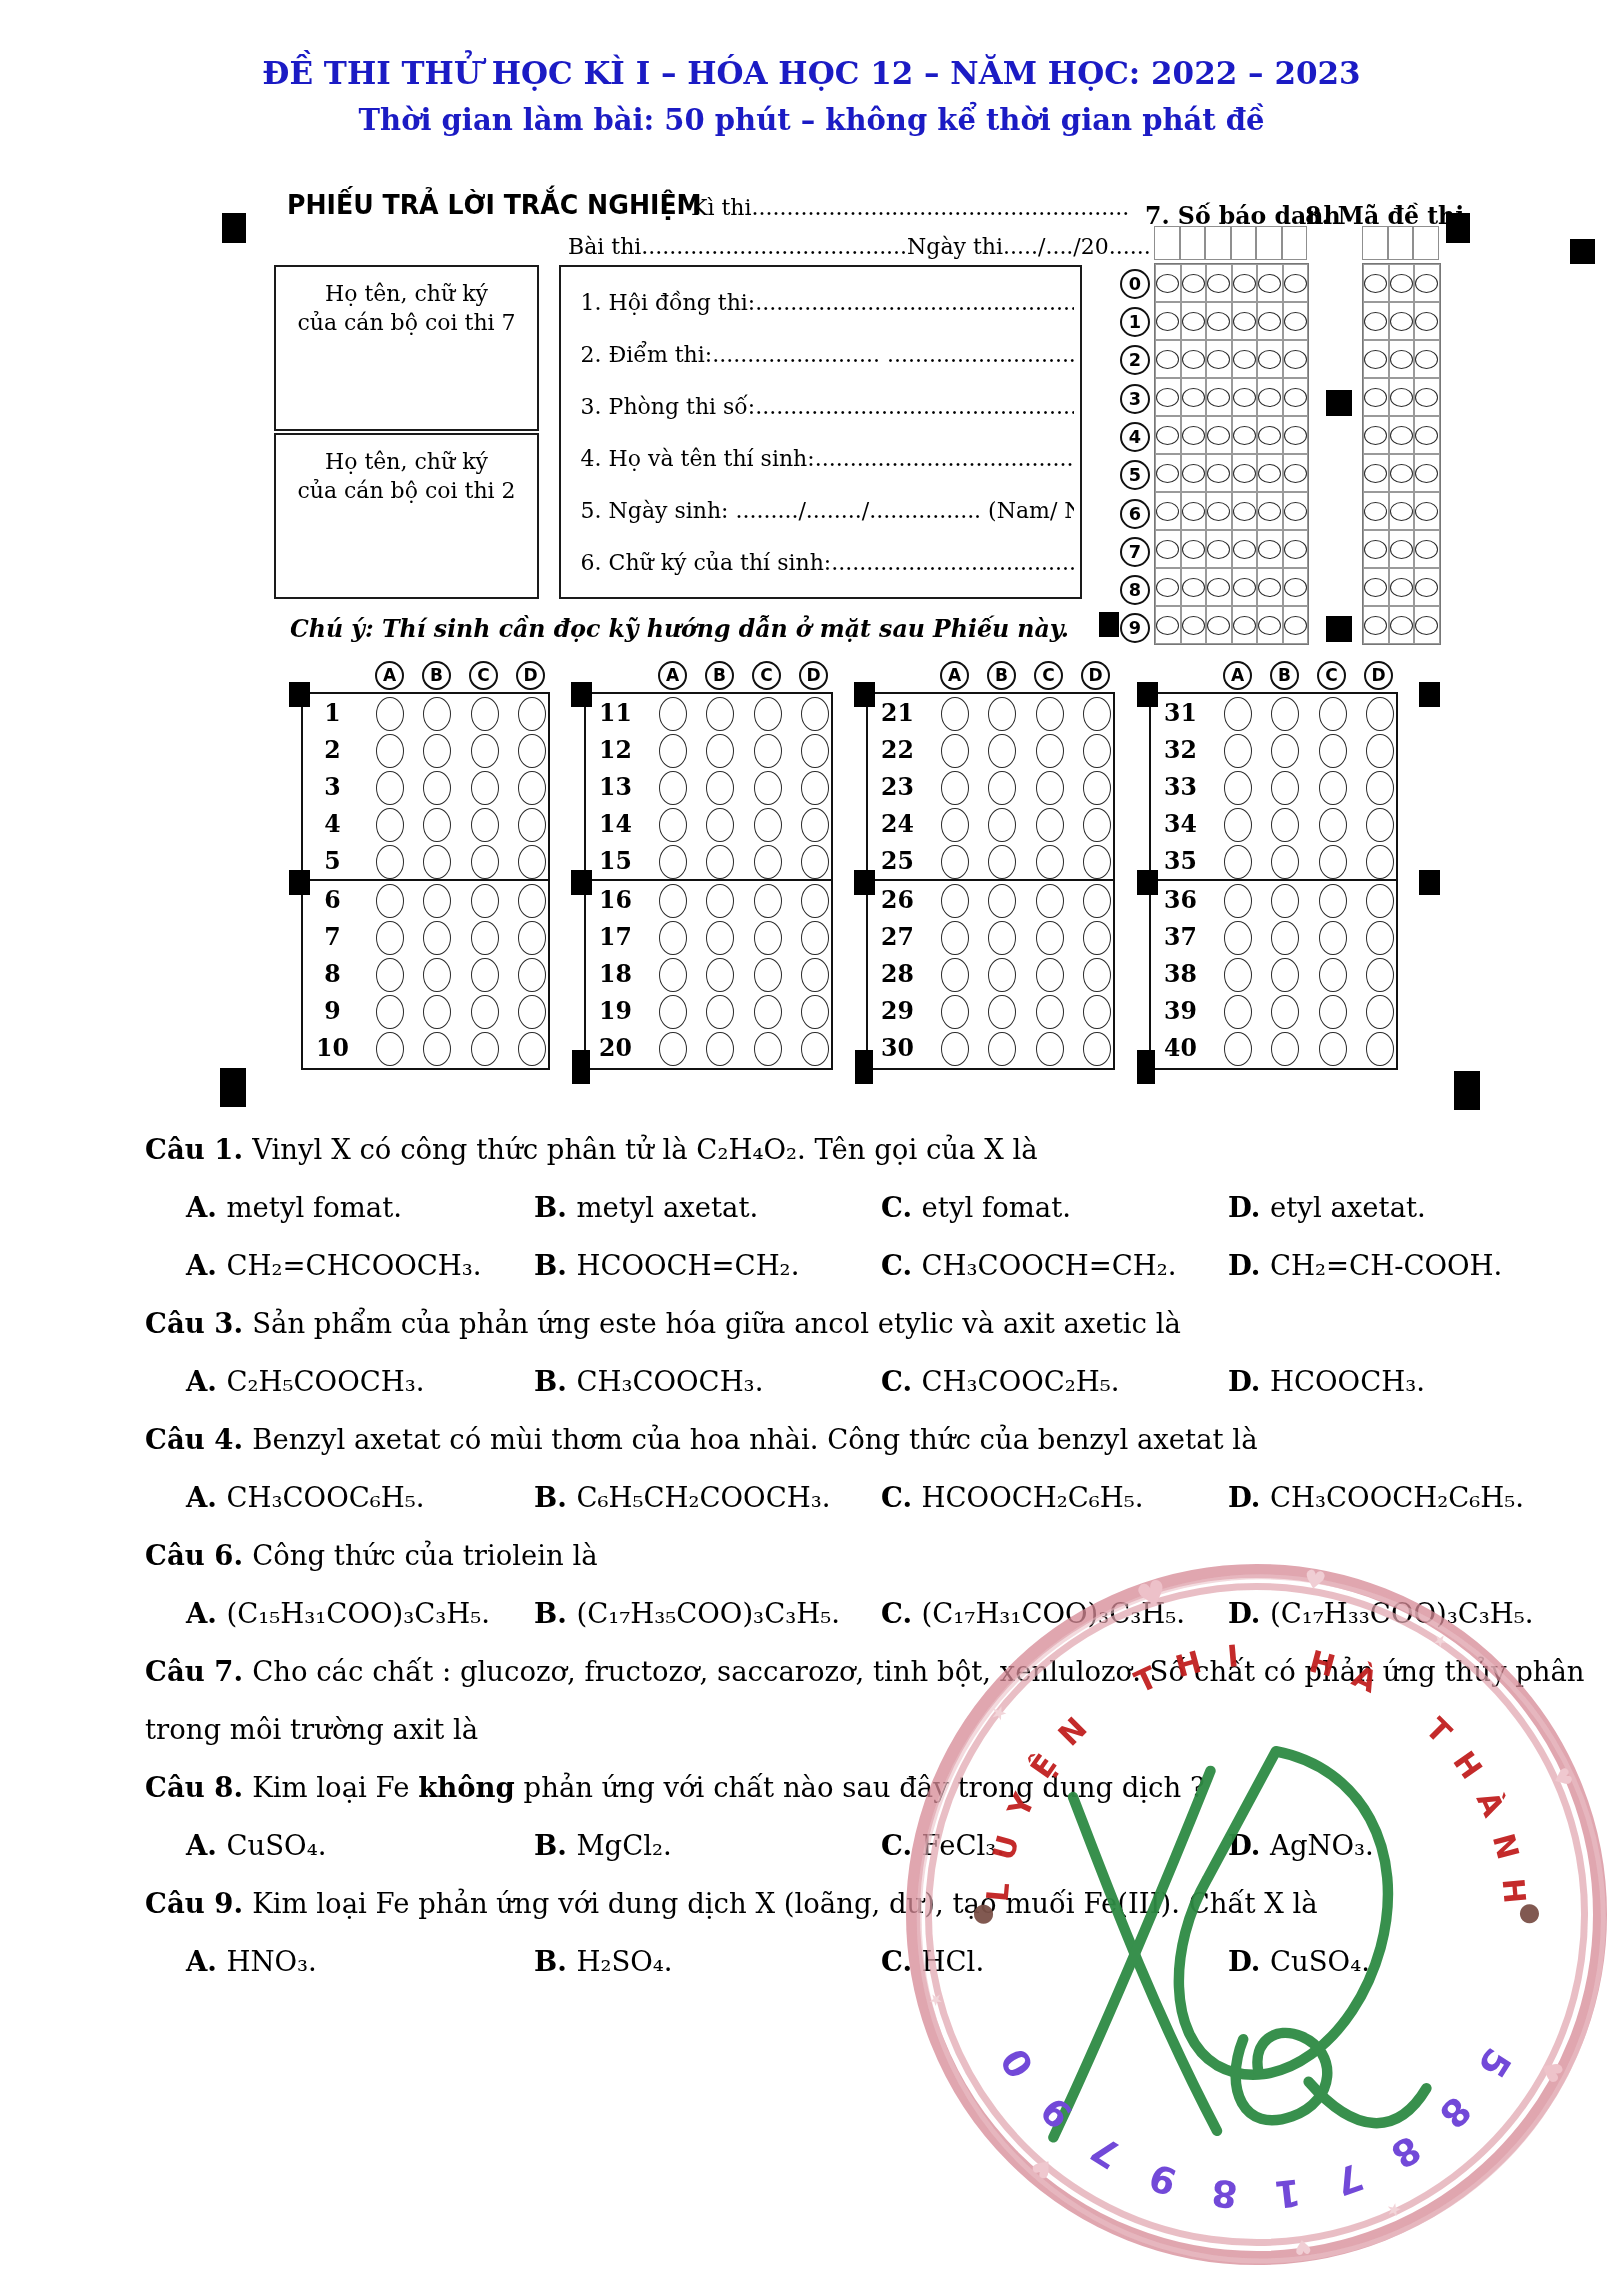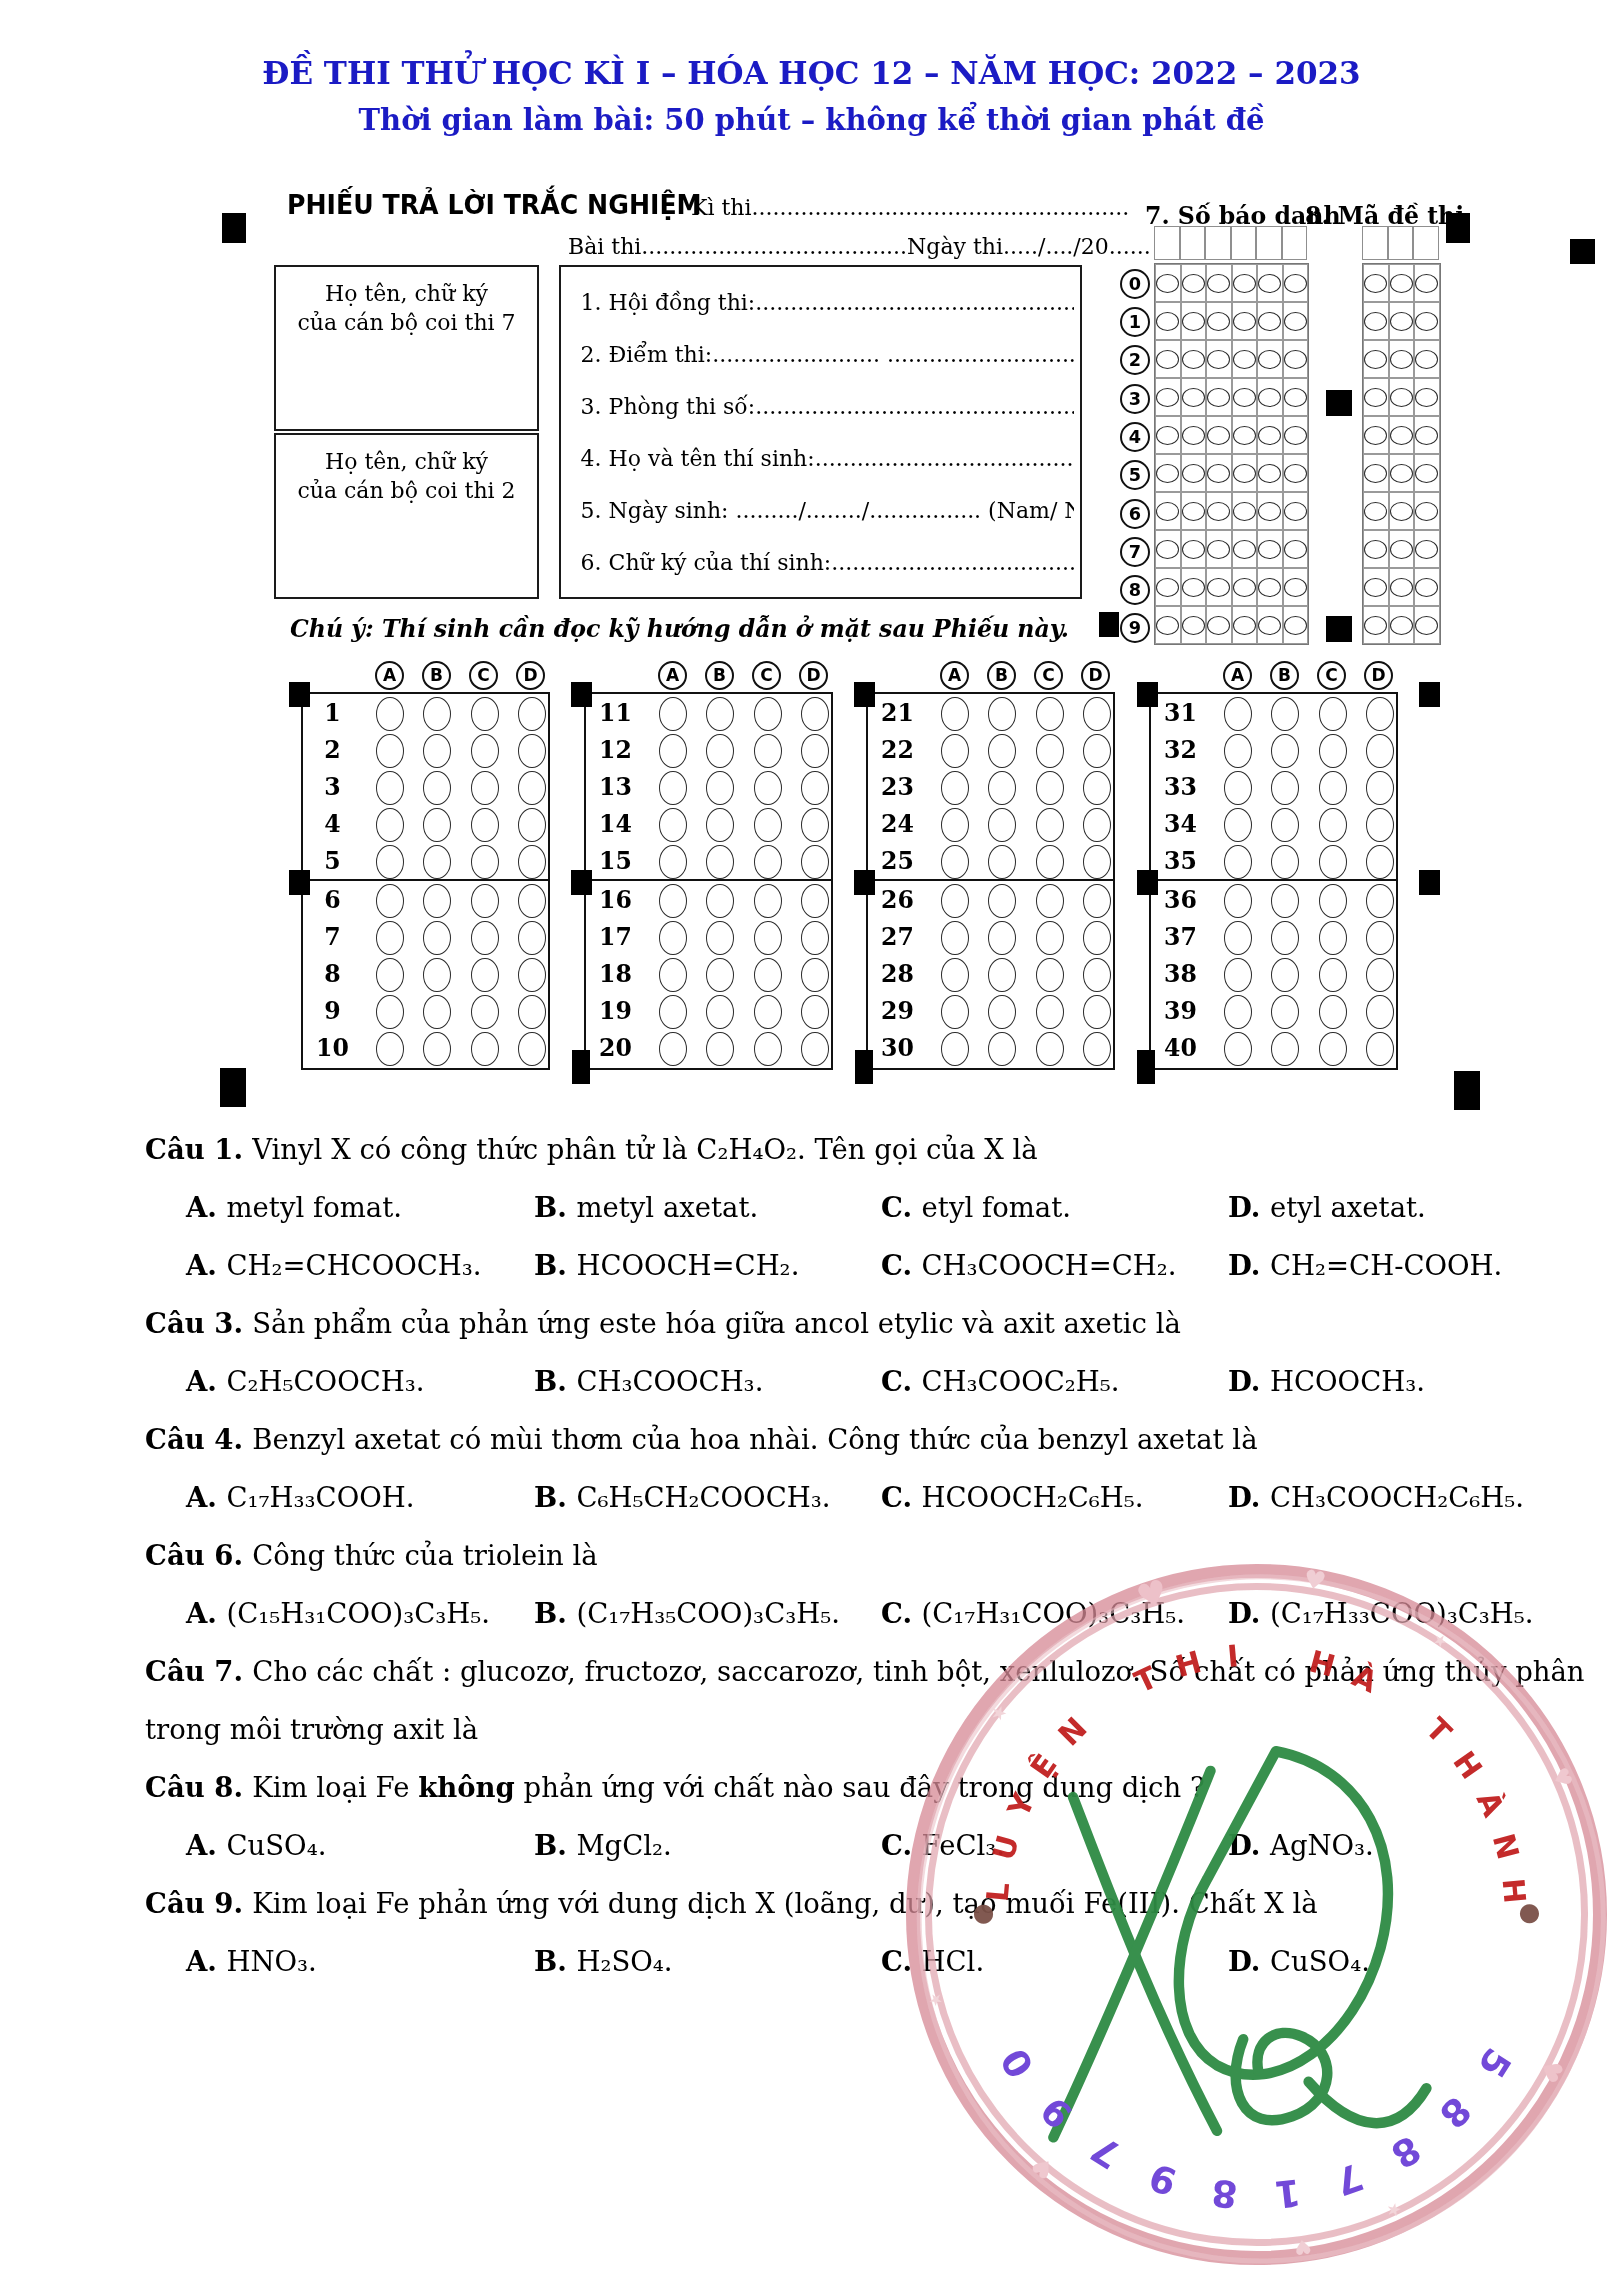--- a/index.html
+++ b/index.html
@@ -753,21 +753,21 @@
       </div>
       <div class="qline"><span class="qnum">Câu 3.</span><span>Sản phẩm của phản ứng este hóa giữa ancol etylic và axit axetic là</span></div>
       <div class="opts">
         <div class="opt"><span class="olet">A. </span><span>C₂H₅COOCH₃.</span></div>
         <div class="opt"><span class="olet">B. </span><span>CH₃COOCH₃.</span></div>
         <div class="opt"><span class="olet">C. </span><span>CH₃COOC₂H₅.</span></div>
         <div class="opt"><span class="olet">D. </span><span>HCOOCH₃.</span></div>
       </div>
       <div class="qline"><span class="qnum">Câu 4.</span><span>Benzyl axetat có mùi thơm của hoa nhài. Công thức của benzyl axetat là</span></div>
       <div class="opts">
-        <div class="opt"><span class="olet">A. </span><span>C₁₇H₃₃COOH.</span></div>
+        <div class="opt"><span class="olet">A. </span><span>CH₃COOC₆H₅.</span></div>
         <div class="opt"><span class="olet">B. </span><span>C₆H₅CH₂COOCH₃.</span></div>
         <div class="opt"><span class="olet">C. </span><span>HCOOCH₂C₆H₅.</span></div>
         <div class="opt"><span class="olet">D. </span><span>CH₃COOCH₂C₆H₅.</span></div>
       </div>
       <div class="qline"><span class="qnum">Câu 6.</span><span>Công thức của triolein là</span></div>
       <div class="opts">
         <div class="opt"><span class="olet">A. </span><span>(C₁₅H₃₁COO)₃C₃H₅.</span></div>
         <div class="opt"><span class="olet">B. </span><span>(C₁₇H₃₅COO)₃C₃H₅.</span></div>
         <div class="opt"><span class="olet">C. </span><span>(C₁₇H₃₁COO)₃C₃H₅.</span></div>
         <div class="opt"><span class="olet">D. </span><span>(C₁₇H₃₃COO)₃C₃H₅.</span></div>

